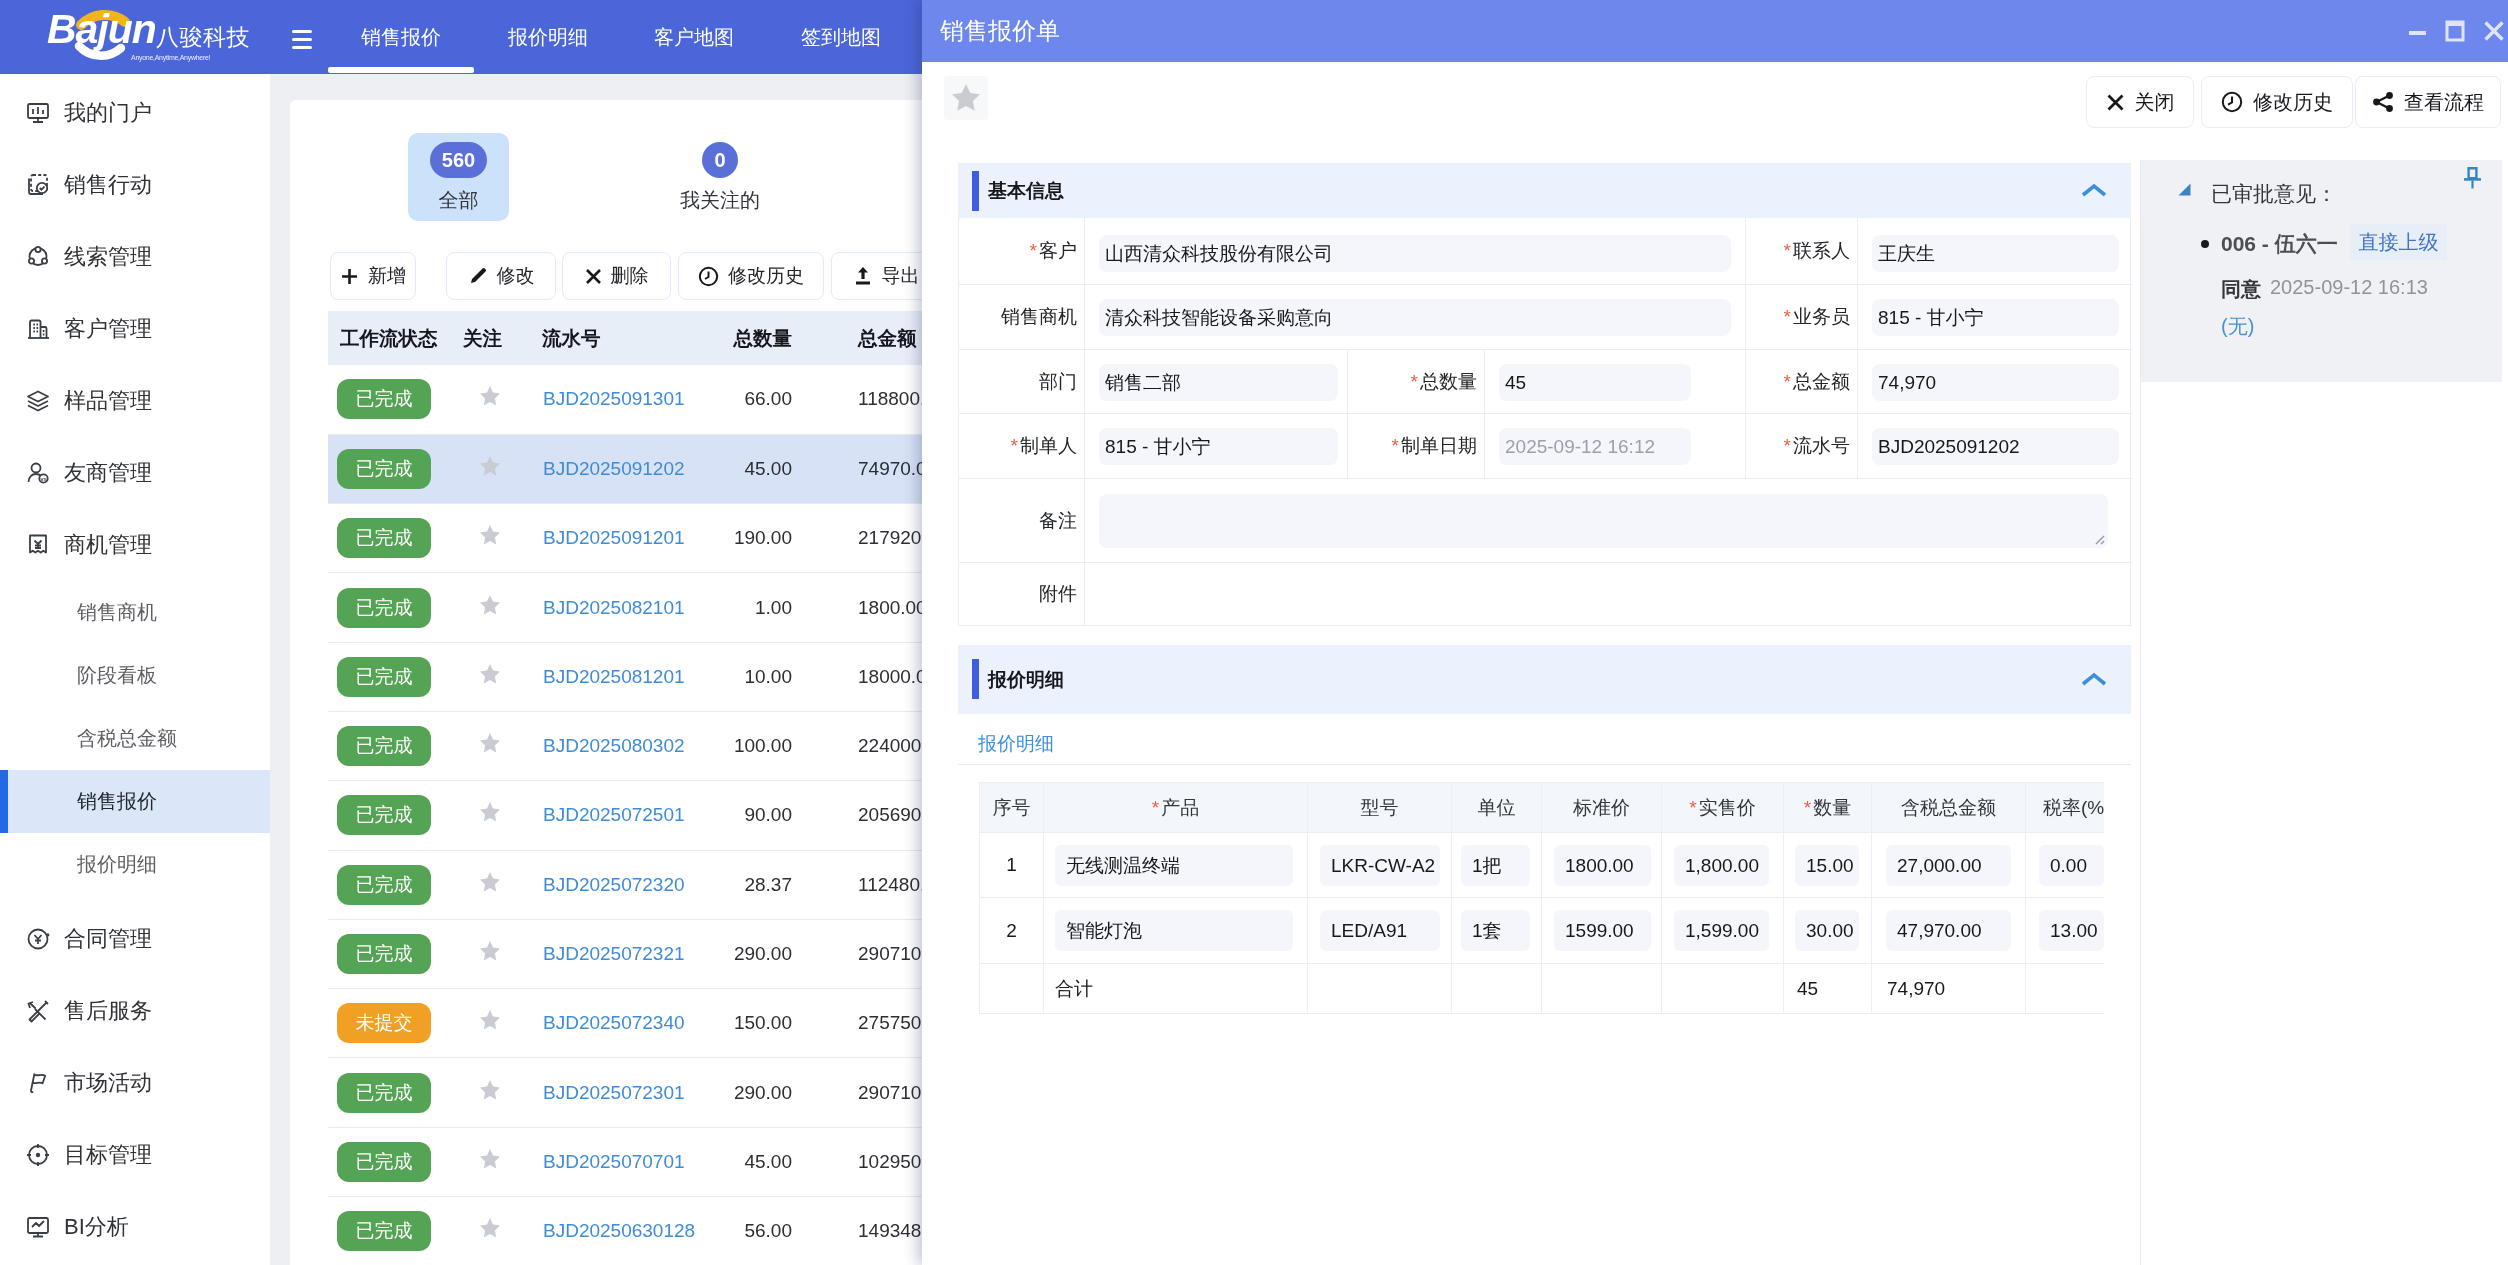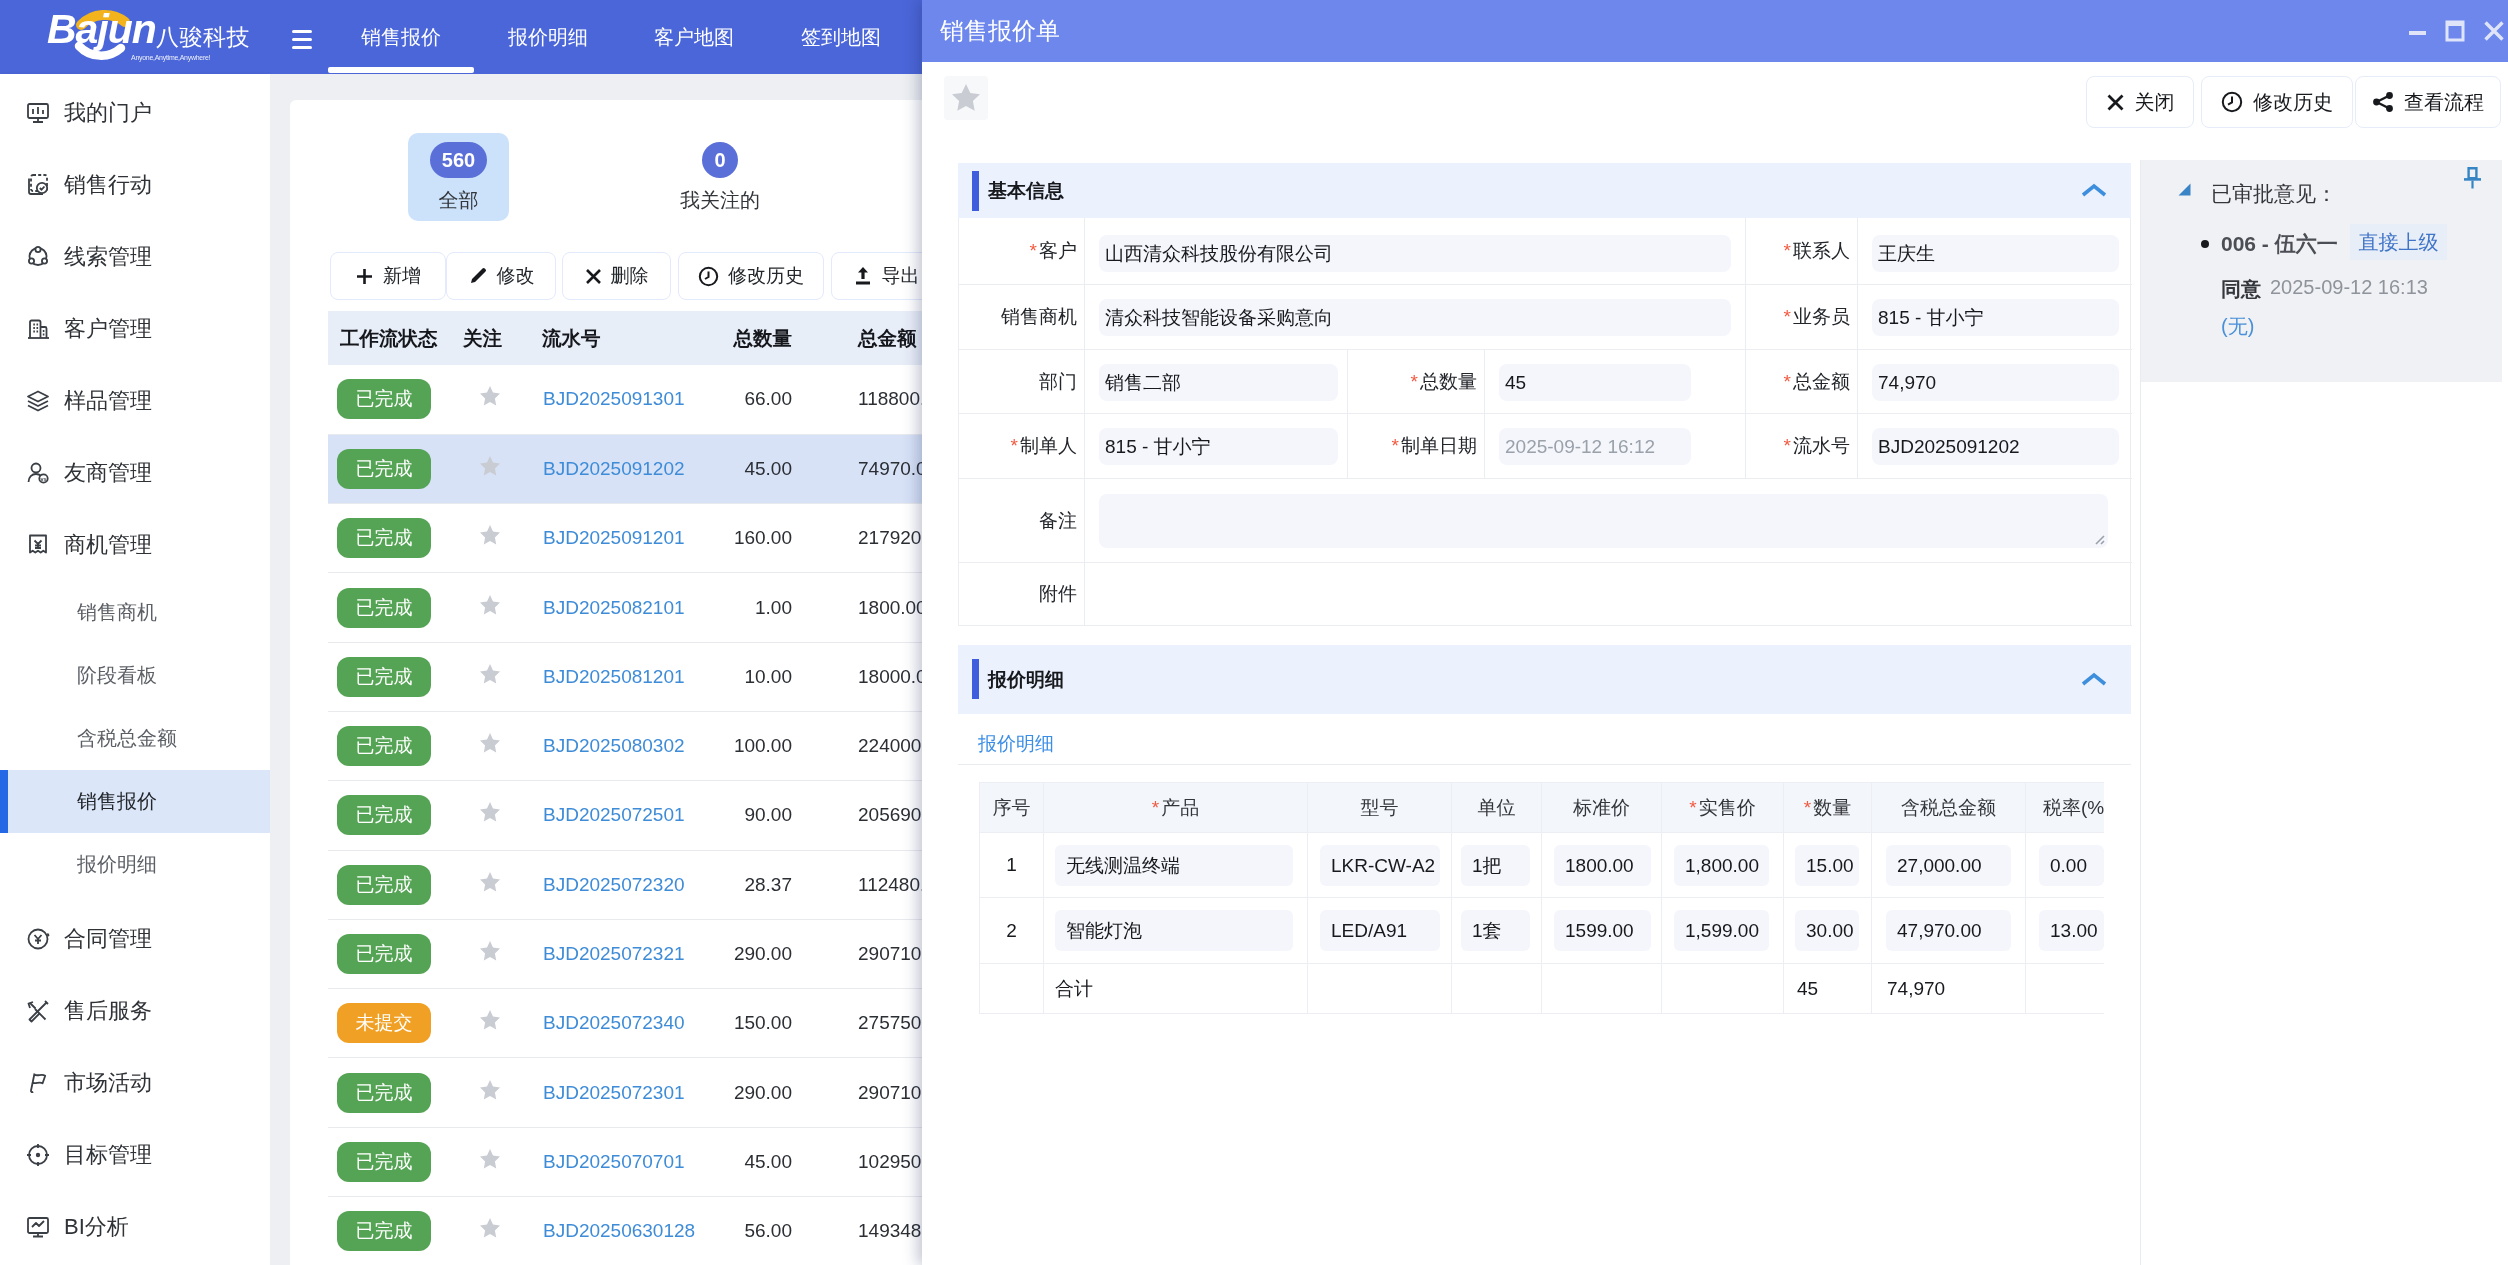--- a/index.html
+++ b/index.html
@@ -171,21 +171,21 @@
   <div id="card"></div>
   <div id="chipall">
       <div class="cnt" style="left:22px;width:57px;">560</div>
       <div class="chiptxt">全部</div>
     </div>
   <div id="chipmy">
       <div class="cnt" style="left:52px;width:36px;">0</div>
       <div class="chiptxt">我关注的</div>
     </div>
 
-  <div class="tbtn" style="left:60px;width:116px;">
+  <div class="tbtn" style="left:60px;width:86px;">
     <svg width="19" height="19" viewBox="0 0 19 19">
         <path d="M9.5 2v15M2 9.5h15" stroke="#17191d" stroke-width="2.6"></path>
       </svg>新增
   </div>
   <div class="tbtn" style="left:176px;width:110px;">
     <svg width="20" height="20" viewBox="0 0 20 20" fill="#17191d">
         <path d="M3 17l1-4L14.5 2.5a1.6 1.6 0 0 1 2.3 0l.7.7a1.6 1.6 0 0 1 0 2.3L7 16l-4 1z"></path>
       </svg>修改
   </div>
   <div class="tbtn" style="left:292px;width:109px;">
@@ -239,21 +239,21 @@
           <td style="padding-left:18px"><span class="lnk">BJD2025091202</span></td>
           <td style="text-align:right;padding-right:8px">45.00</td>
           <td style="padding-left:58px">74970.00</td>
         </tr>
     <tr>
           <td style="padding-left:9px"><span class="badge">已完成</span></td>
           <td style="text-align:center"><svg width="24" height="23" viewBox="0 0 24 23" fill="#c9ccd2">
               <path d="M12 1l3 6.6 7 .9-5.1 4.9 1.3 7L12 17l-6.2 3.4 1.3-7L2 8.5l7-.9z"></path>
             </svg></td>
           <td style="padding-left:18px"><span class="lnk">BJD2025091201</span></td>
-          <td style="text-align:right;padding-right:8px">160.00</td>
+          <td style="text-align:right;padding-right:8px">190.00</td>
           <td style="padding-left:58px">217920.00</td>
         </tr>
     <tr>
           <td style="padding-left:9px"><span class="badge">已完成</span></td>
           <td style="text-align:center"><svg width="24" height="23" viewBox="0 0 24 23" fill="#c9ccd2">
               <path d="M12 1l3 6.6 7 .9-5.1 4.9 1.3 7L12 17l-6.2 3.4 1.3-7L2 8.5l7-.9z"></path>
             </svg></td>
           <td style="padding-left:18px"><span class="lnk">BJD2025082101</span></td>
           <td style="text-align:right;padding-right:8px">1.00</td>
           <td style="padding-left:58px">1800.00</td>

